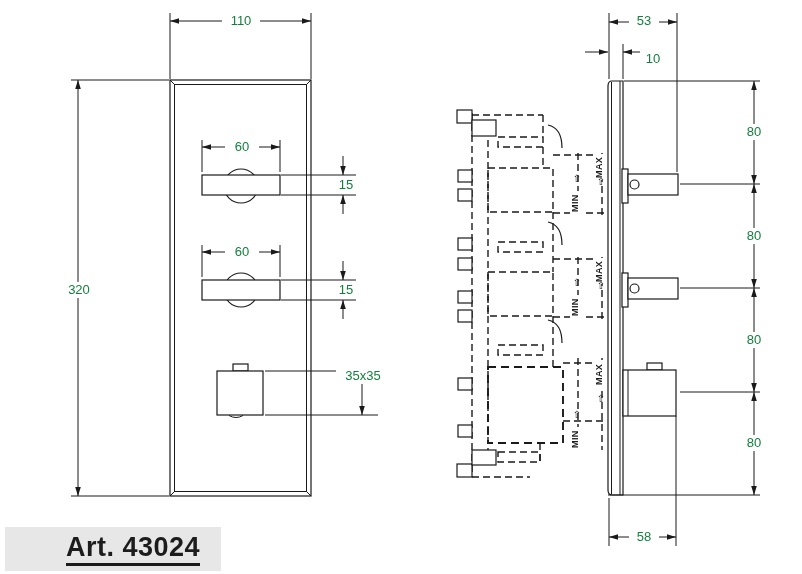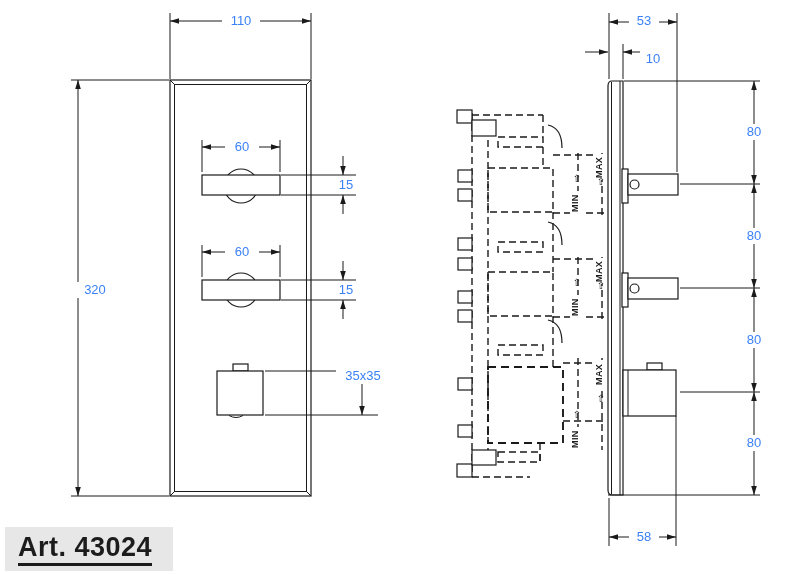--- a/index.html
+++ b/index.html
@@ -2,35 +2,35 @@
 <html><head>
 <meta charset="utf-8">
 <style>
   html,body{margin:0;padding:0;background:#fff;}
   #canvas{
     position:relative;width:802px;height:574px;background:#fff;overflow:hidden;
     font-family:"Liberation Sans", sans-serif;
   }
   #drawing-svg{position:absolute;left:0;top:0;}
   .dim{
-    position:absolute;font-size:13px;line-height:16px;color:#3b82f6;
+    position:absolute;font-size:13px;line-height:16px;color:#15803d;
     background:#fff;text-align:center;padding:0 1px;
   }
   .vlabel{
     position:absolute;font-size:9px;font-weight:bold;color:#1a1a1a;
     writing-mode:vertical-rl;transform:rotate(180deg);letter-spacing:.4px;
     width:12px;text-align:center;background:#fff;line-height:11px;
   }
   .varrow{
     position:absolute;font-size:10px;line-height:10px;color:#1a1a1a;
     width:12px;text-align:center;
   }
   #art-label{
     position:absolute;left:5px;top:527px;width:168px;height:44px;
-    background:#e7e7e7;display:flex;align-items:center;
+    background:#e7e7e7;display:flex;align-items:center;padding-left:48px;
   }
   #art-label span{
     margin-left:13px;font-size:27px;font-weight:bold;color:#1c1c1c;
     border-bottom:3px solid #1c1c1c;padding-bottom:1px;letter-spacing:.5px;
     line-height:30px;
   }
 </style>
 </head>
 <body>
 
@@ -197,21 +197,21 @@
         <polygon points="754,184 751.2,193 756.8,193"></polygon>
     <polygon points="754,288 751.2,279 756.8,279"></polygon>
         <polygon points="754,288 751.2,297 756.8,297"></polygon>
     <polygon points="754,392 751.2,383 756.8,383"></polygon>
         <polygon points="754,392 751.2,401 756.8,401"></polygon>
     <polygon points="754,495 751.2,486 756.8,486"></polygon>
   </g>
 </svg>
 
 <span class="dim" style="left:222px;top:13px;width:36px">110</span>
-<span class="dim" style="left:76px;top:282px;width:36px">320</span>
+<span class="dim" style="left:60px;top:282px;width:36px">320</span>
 <span class="dim" style="left:225px;top:139px;width:32px">60</span>
 <span class="dim" style="left:225px;top:244px;width:32px">60</span>
 <span class="dim" style="left:331px;top:177px;width:28px">15</span>
 <span class="dim" style="left:331px;top:282px;width:28px">15</span>
 <span class="dim" style="left:336px;top:368px;width:52px">35x35</span>
 <span class="dim" style="left:629px;top:13px;width:28px">53</span>
 <span class="dim" style="left:640px;top:51px;width:24px">10</span>
 <span class="dim" style="left:740px;top:124px;width:26px">80</span>
 <span class="dim" style="left:740px;top:228px;width:26px">80</span>
 <span class="dim" style="left:740px;top:332px;width:26px">80</span>

